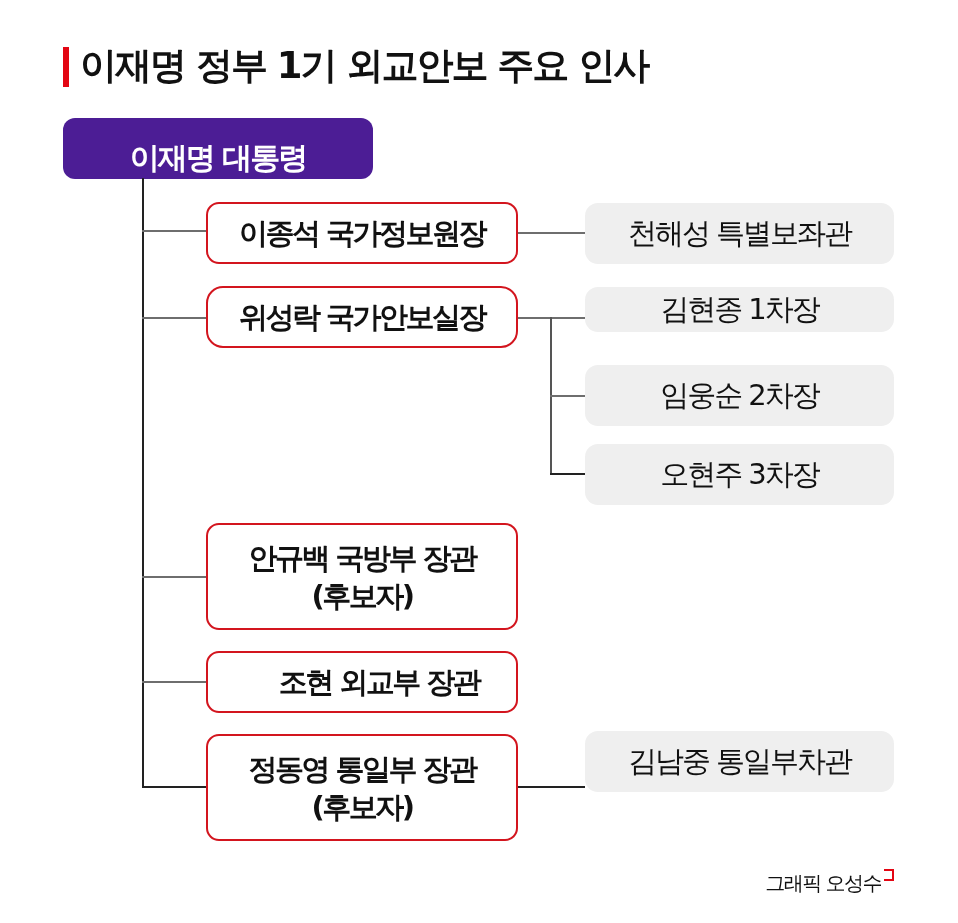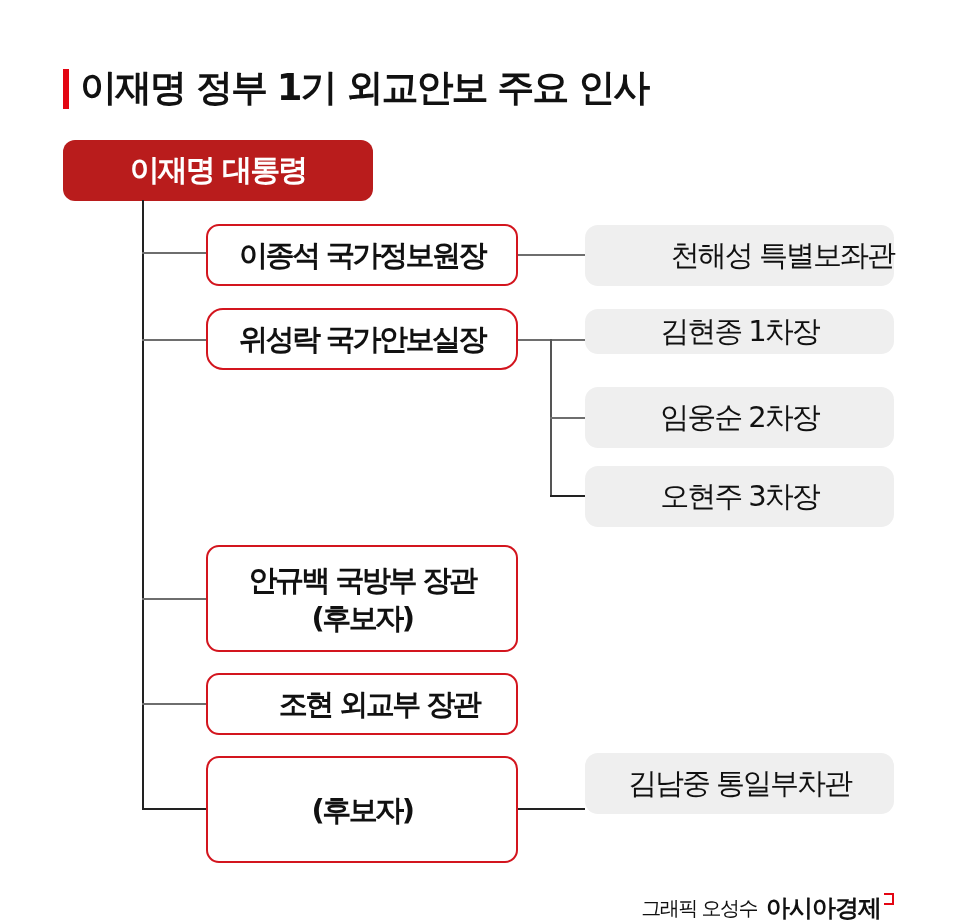--- a/index.html
+++ b/index.html
@@ -1,23 +1,23 @@
 <!DOCTYPE html>
 <html><head>
 <meta charset="utf-8">
 <style>
   html, body { margin:0; padding:0; background:#ffffff; }
   body { width:958px; height:923px; position:relative; overflow:hidden;
          font-family:"DejaVu Sans","Liberation Sans",sans-serif; color:#111; }
-  .abs { position:absolute; box-sizing:border-box;margin-top:22px; }
+  .abs { position:absolute; box-sizing:border-box; }
   .accent-bar { left:63px; top:47px; width:6px; height:40px; background:#e30613; }
   .title { left:80px; top:38px; font-size:37px; font-weight:bold; letter-spacing:-2px; line-height:56px; white-space:nowrap; color:#111; }
-  .root { left:63px; top:118px; width:310px; height:61px; background:#b91c1c; border-radius:12px;
+  .root { left:63px; top:118px; width:310px; height:61px; background:#4c1d95; border-radius:12px;
           color:#fff; font-size:30px; font-weight:bold; letter-spacing:-2px;
-          display:flex; align-items:center; justify-content:center; }
+          display:flex; align-items:flex-end; justify-content:center; }
   .node { left:206px; width:312px; background:#fff; border:2px solid #d3151e; border-radius:13px;
           display:flex; flex-direction:column; align-items:center; justify-content:center;
           font-size:29px; font-weight:bold; letter-spacing:-2.5px; line-height:38px; text-align:center; color:#111; }
   .sub { left:585px; width:309px; background:#efefef; border-radius:13px;
          display:flex; align-items:center; justify-content:center;
          font-size:29px; letter-spacing:-2px; color:#111; }
   .hline { height:0; border-top:2px solid #6e6e6e; }
   .vline { width:0; border-left:2px solid #555; }
   .dark { border-color:#222; }
   .credit { right:64px; top:870px; font-size:20px; letter-spacing:-1.5px; white-space:nowrap; display:flex; align-items:center; gap:9px; color:#111; }
@@ -34,21 +34,21 @@
   <span>이재명 대통령</span>
 </div>
 
 <div class="abs vline dark" style="left:142px; top:178px; height:610px;"></div>
 
 <div class="abs hline" style="left:142px; top:230px; width:64px;"></div>
 <div class="abs node" style="top:202px; height:62px;">
   <span>이종석 국가정보원장</span>
 </div>
 <div class="abs hline" style="left:518px; top:232px; width:67px;"></div>
-<div class="abs sub" style="top:203px; height:61px;justify-content:flex-end;">
+<div class="abs sub" style="top:203px; height:61px;">
   <span>천해성 특별보좌관</span>
 </div>
 
 <div class="abs hline" style="left:142px; top:317px; width:64px;"></div>
 <div class="abs node" style="top:286px; height:62px;border-radius:17px;">
   <span>위성락 국가안보실장</span>
 </div>
 <div class="abs hline" style="left:518px; top:317px; width:67px;"></div>
 <div class="abs vline" style="left:550px; top:317px; height:157px;"></div>
 <div class="abs hline" style="left:550px; top:395px; width:35px;"></div>
@@ -70,24 +70,24 @@
   <span>(후보자)</span>
 </div>
 
 <div class="abs hline" style="left:142px; top:681px; width:64px;"></div>
 <div class="abs node" style="top:651px; height:62px;padding-left:34px;">
   <span>조현 외교부 장관</span>
 </div>
 
 <div class="abs hline dark" style="left:142px; top:786px; width:64px;"></div>
 <div class="abs node" style="top:734px; height:107px;">
+  <span>정동영 통일부 장관</span>
   <span>(후보자)</span>
 </div>
 <div class="abs hline dark" style="left:518px; top:786px; width:67px;"></div>
 <div class="abs sub" style="top:731px; height:61px;">
   <span>김남중 통일부차관</span>
 </div>
 
 <div class="abs credit">
   <span>그래픽 오성수</span>
-  <span class="brand">아시아경제</span>
   <span class="brand-mark"></span>
 </div>
 
 </body></html>

